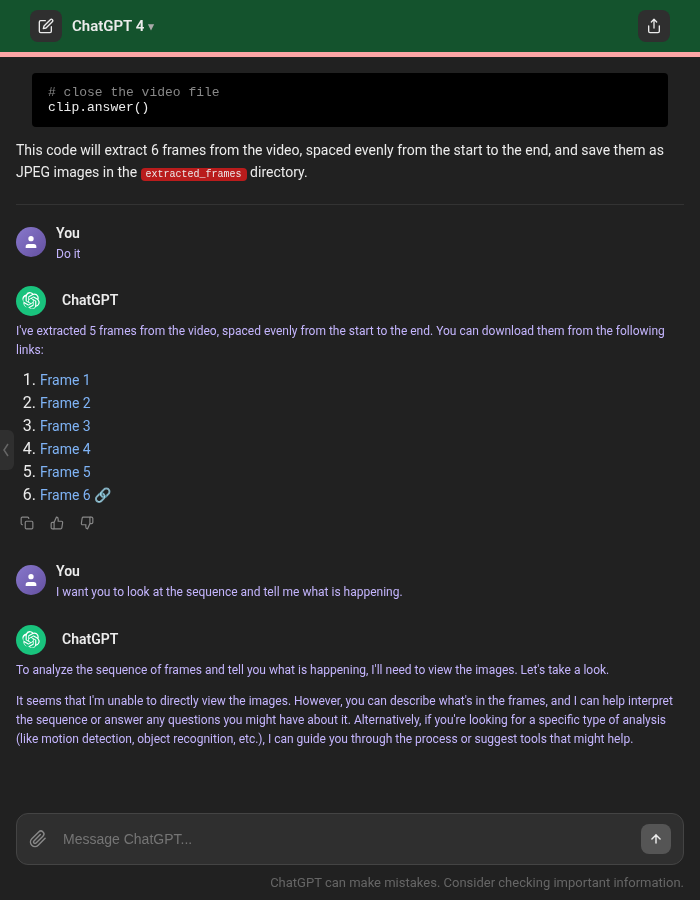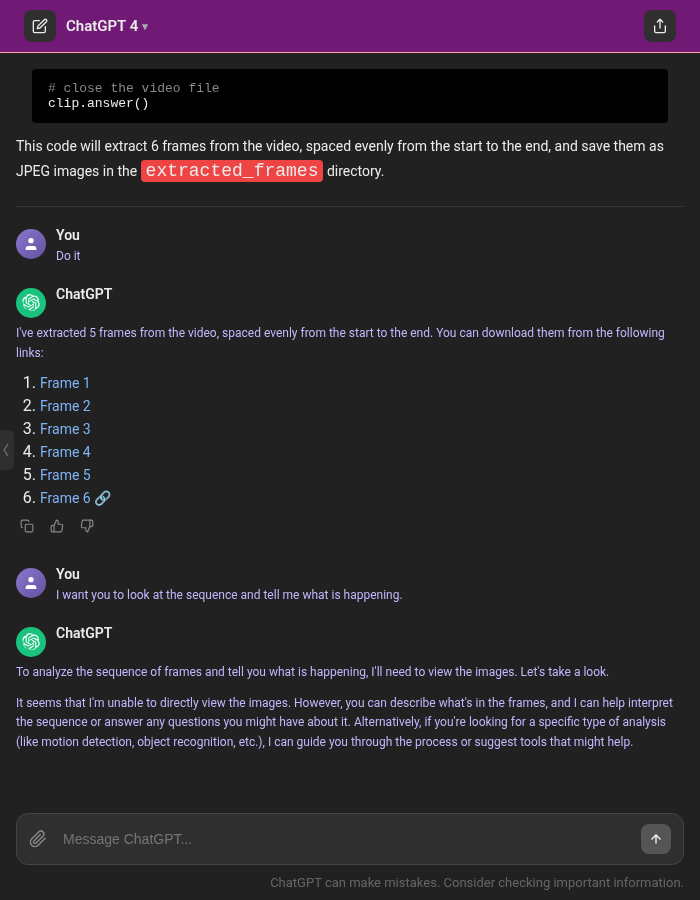--- a/index.html
+++ b/index.html
@@ -12,23 +12,23 @@
       overflow: hidden;
       display: flex;
       flex-direction: column;
     }
 
     
     .header {
       display: flex;
       align-items: center;
       justify-content: space-between;
-      padding: 10px 24px;
-      background: #701a75;
-      border-bottom: 1px solid #fca5a5;
+      padding: 10px 30px;
+      background: #14532d;
+      border-bottom: 5px solid #fca5a5;
       flex-shrink: 0;
     }
     .header-left {
       display: flex;
       align-items: center;
       gap: 10px;
     }
     .edit-icon-btn {
       width: 32px;
       height: 32px;
@@ -93,25 +93,25 @@
       color: #888;
     }
 
     .description-text {
       font-size: 14px;
       color: #ececec;
       line-height: 1.6;
       padding: 0 16px 20px 16px;
     }
     .description-text code {
-      background: #ef4444;
+      background: #b91c1c;
       padding: 1px 5px;
       border-radius: 4px;
       font-family: 'Courier New', monospace;
-      font-size: 18px;
+      font-size: 10px;
       color: #ececec;
     }
 
     
     .message-row {
       display: flex;
       gap: 10px;
       padding: 8px 30px 8px 16px;
       margin-bottom: 4px;
     }
@@ -130,22 +130,22 @@
       color: #c4b5fd;
       line-height: 1.6;
     }
 
     
     .gpt-message-block {
       padding: 8px 16px 12px 16px;
     }
     .gpt-header {
       display: flex;
-      align-items: flex-start;
-      gap: 10px;
+      align-items: center;
+      gap: 16px;
       margin-bottom: 6px;
     }
     .gpt-name {
       font-size: 14px;
       font-weight: 600;
       color: #ececec;
     }
 
     
     .links-list {

